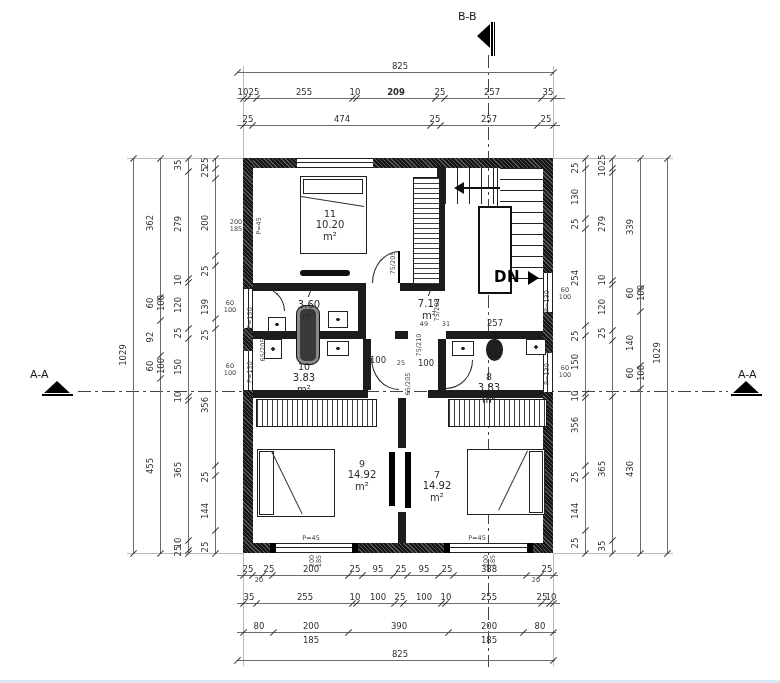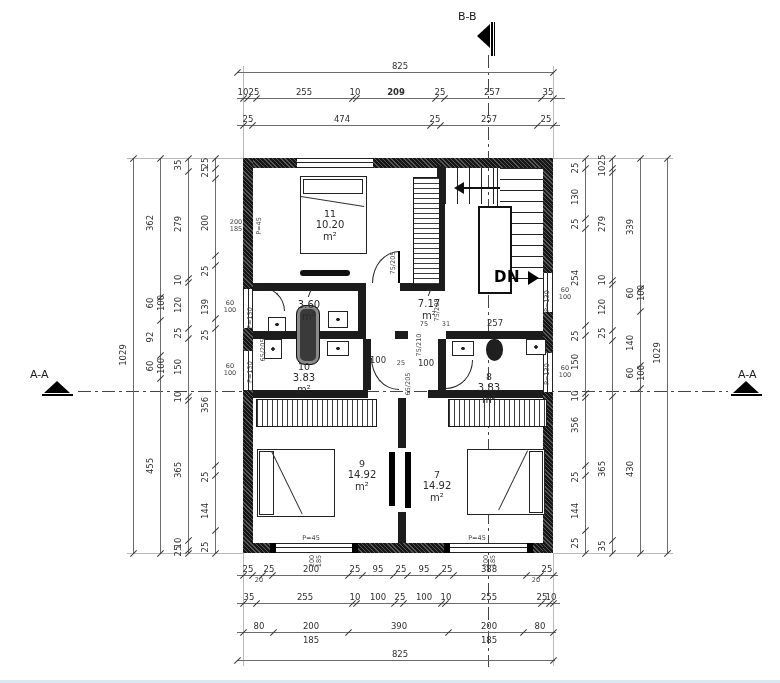--- a/index.html
+++ b/index.html
@@ -369,21 +369,21 @@
       <div class="dim rot" style="left: 630px; top: 373px;">60</div>
       <div class="dim rot" style="left: 641px; top: 373px;">100</div>
       <div class="dim rot" style="left: 630px; top: 469px;">430</div>
       <div class="dimline" style="left: 667px; top: 158px; width: 1px; height: 395px;"></div>
       <div class="tick" style="left: 663px; top: 158px;"></div>
       <div class="tick" style="left: 663px; top: 553px;"></div>
       <div class="dim rot" style="left: 657px; top: 353px;">1029</div>
     </div>
   <div id="gen-labels" class="abs" style="left:0;top:0;">
       <div class="dim" style="left: 495px; top: 323px; transform: translate(-50%, -50%);">257</div>
-      <div class="dim sm" style="left: 424px; top: 324px; transform: translate(-50%, -50%);">75</div>
+      <div class="dim sm" style="left: 424px; top: 324px; transform: translate(-50%, -50%);">49</div>
       <div class="dim sm" style="left: 446px; top: 324px; transform: translate(-50%, -50%);">31</div>
       <div class="dim" style="left: 378px; top: 360px; transform: translate(-50%, -50%);">100</div>
       <div class="dim sm" style="left: 401px; top: 363px; transform: translate(-50%, -50%);">25</div>
       <div class="dim" style="left: 426px; top: 363px; transform: translate(-50%, -50%);">100</div>
       <div class="dim rot sm" style="left: 259px; top: 226px;">P=45</div>
       <div class="dim rot sm" style="left: 250px; top: 318px;">P=130</div>
       <div class="dim rot sm" style="left: 250px; top: 372px;">P=130</div>
       <div class="dim rot sm" style="left: 547px; top: 301px;">P=130</div>
       <div class="dim rot sm" style="left: 547px; top: 374px;">P=130</div>
       <div class="dim sm" style="left: 311px; top: 538px; transform: translate(-50%, -50%);">P=45</div>

